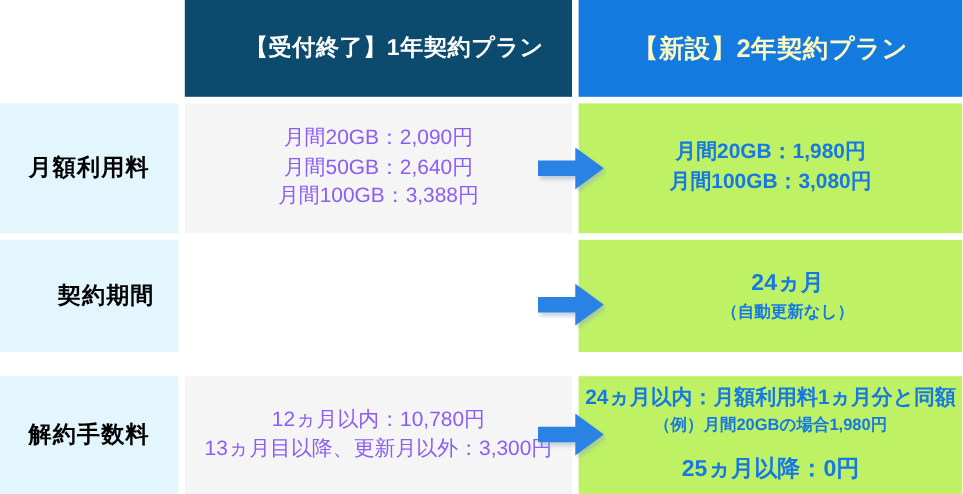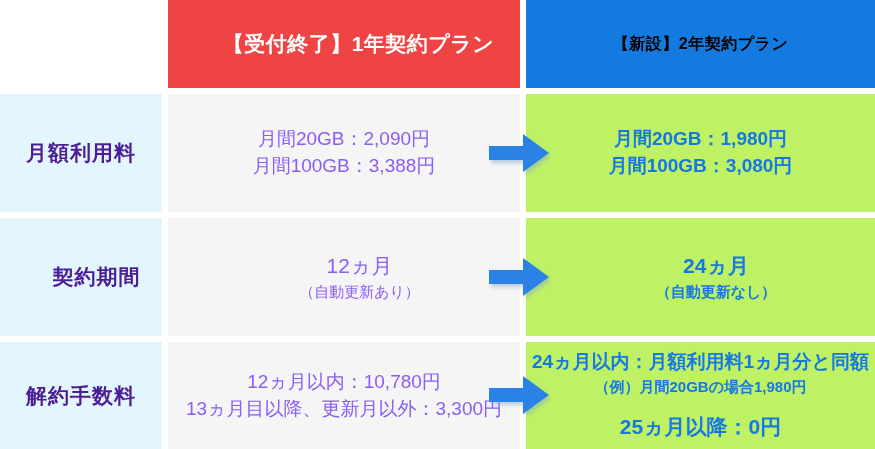--- a/index.html
+++ b/index.html
@@ -34,47 +34,47 @@
   }
 
   
   .col-label  { left: 0px;   width: 162px; }
   .col-old    { left: 168px; width: 352px; }
   .col-new    { left: 526px; width: 349px; }
 
   
   .row-head { top: 0px;   height: 88px; }
   .row-1    { top: 94px;  height: 118px; }
-  .row-2    { top: 218px; height: 118px; padding-left: 31px; }
+  .row-2    { top: 218px; height: 102px; padding-left: 31px; }
   .row-3    { top: 342px; height: 107px; }
 
   
   .head-old {
-    background: #ef4444;
+    background: #0c4a6e;
     color: #ffffff;
     font-size: 21px;
     font-weight: bold;
     letter-spacing: 0.5px;
     padding-left: 29px;
   }
   .head-new {
     background: #137bdf;
-    color: #000000;
-    font-size: 16px;
+    color: #fef9c3;
+    font-size: 23px;
     font-weight: bold;
     letter-spacing: 0.5px;
   }
   .head-blank {
     background: #ffffff;
   }
 
   
   .label-cell {
     background: #e3f6fe;
-    color: #4c1d95;
+    color: #000000;
     font-size: 21px;
     font-weight: bold;
     letter-spacing: 1px;
   }
 
   
   .old-cell {
     background: #f5f5f5;
     color: #8b5cf6;
   }
@@ -130,36 +130,33 @@
   <div class="cell col-new row-head head-new">
     <span class="line">【新設】2年契約プラン</span>
   </div>
 
   <div class="cell col-label row-1 label-cell">
     <span class="line">月額利用料</span>
   </div>
 
   <div class="cell col-old row-1 old-cell">
     <span class="line l-main">月間20GB：2,090円</span>
+    <span class="line l-main">月間50GB：2,640円</span>
     <span class="line l-main">月間100GB：3,388円</span>
   </div>
 
   <div class="cell col-new row-1 new-cell">
     <span class="line l-main l-bold">月間20GB：1,980円</span>
     <span class="line l-main l-bold">月間100GB：3,080円</span>
   </div>
 
   <div class="cell col-label row-2 label-cell">
     <span class="line">契約期間</span>
   </div>
 
-  <div class="cell col-old row-2 old-cell">
-    <span class="line l-big">12ヵ月</span>
-    <span class="line l-sub">（自動更新あり）</span>
-  </div>
 
   <div class="cell col-new row-2 new-cell">
     <span class="line l-big l-bold">24ヵ月</span>
     <span class="line l-sub l-bold">（自動更新なし）</span>
   </div>
 
   <div class="cell col-label row-3 label-cell">
     <span class="line">解約手数料</span>
   </div>
 

